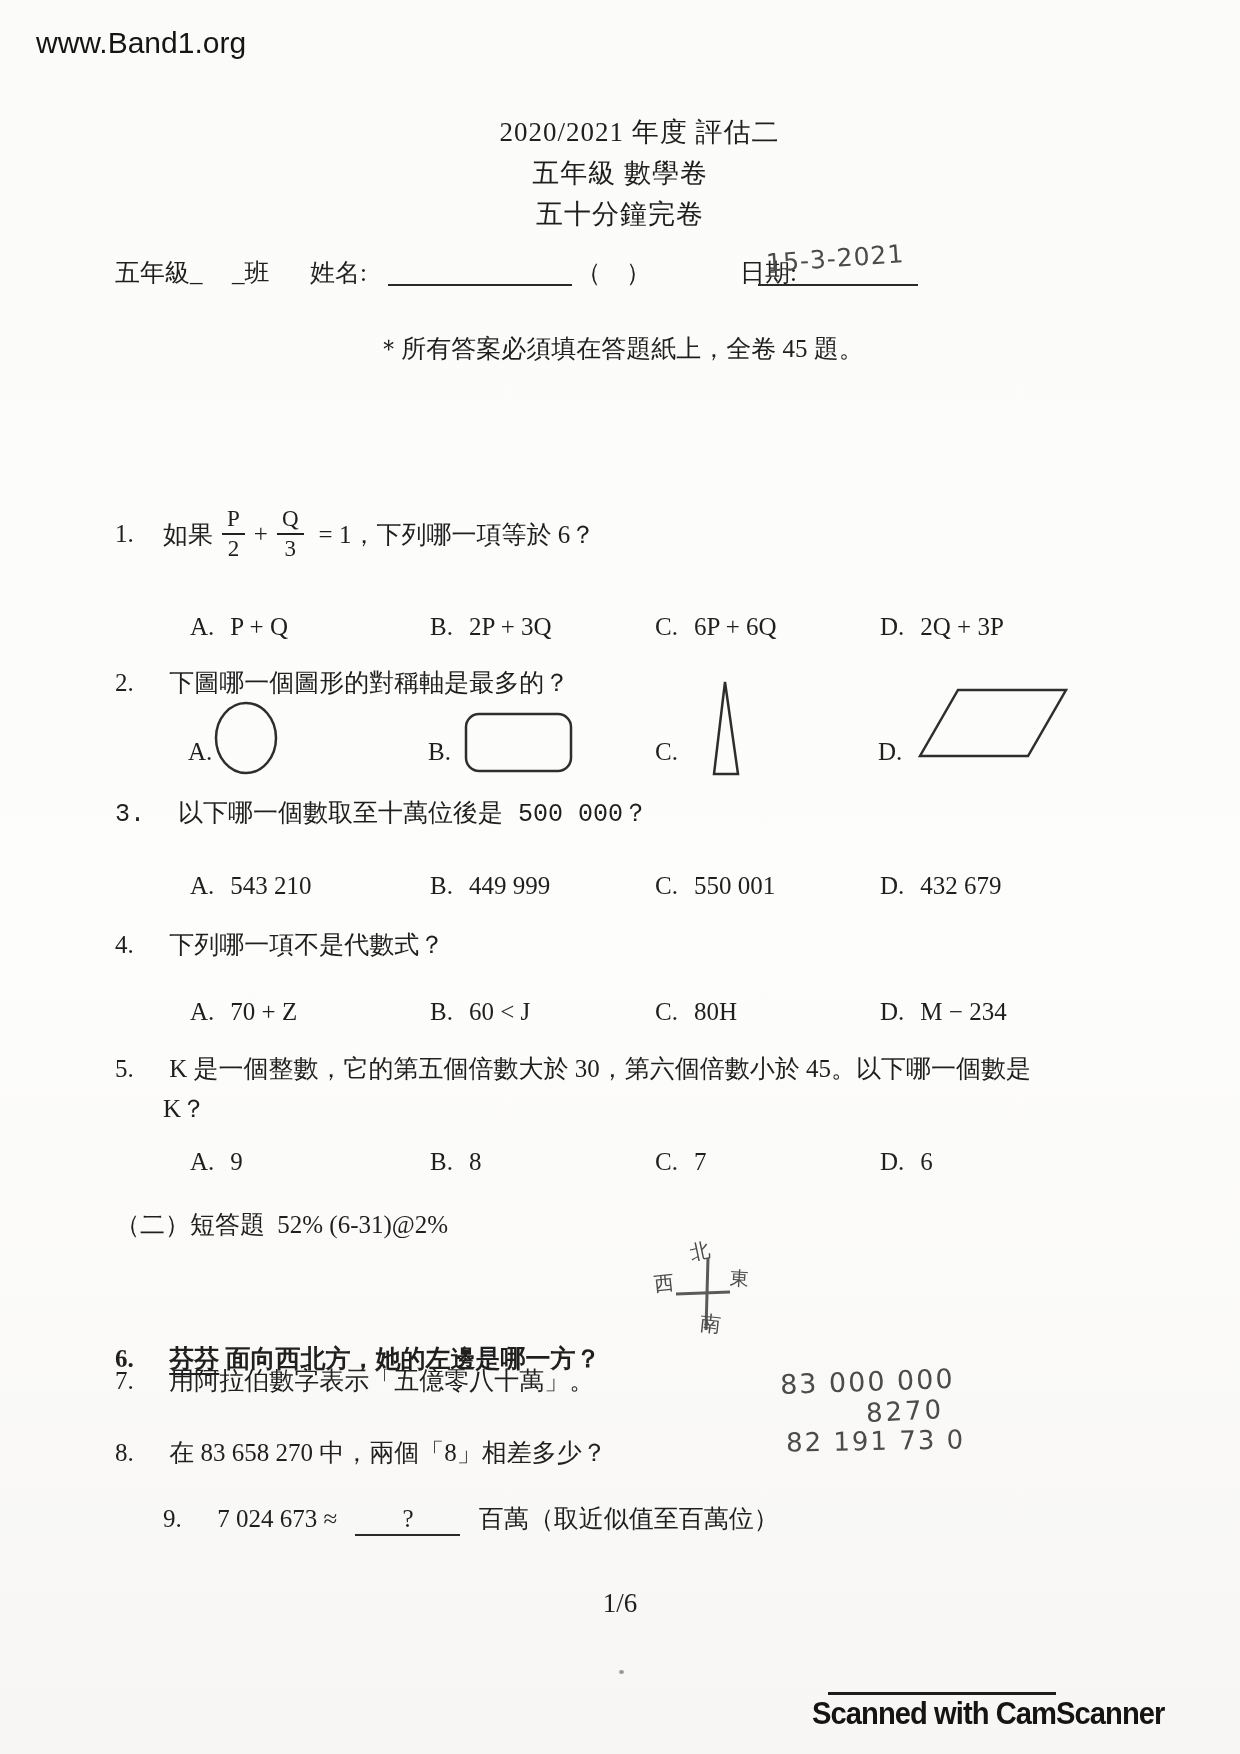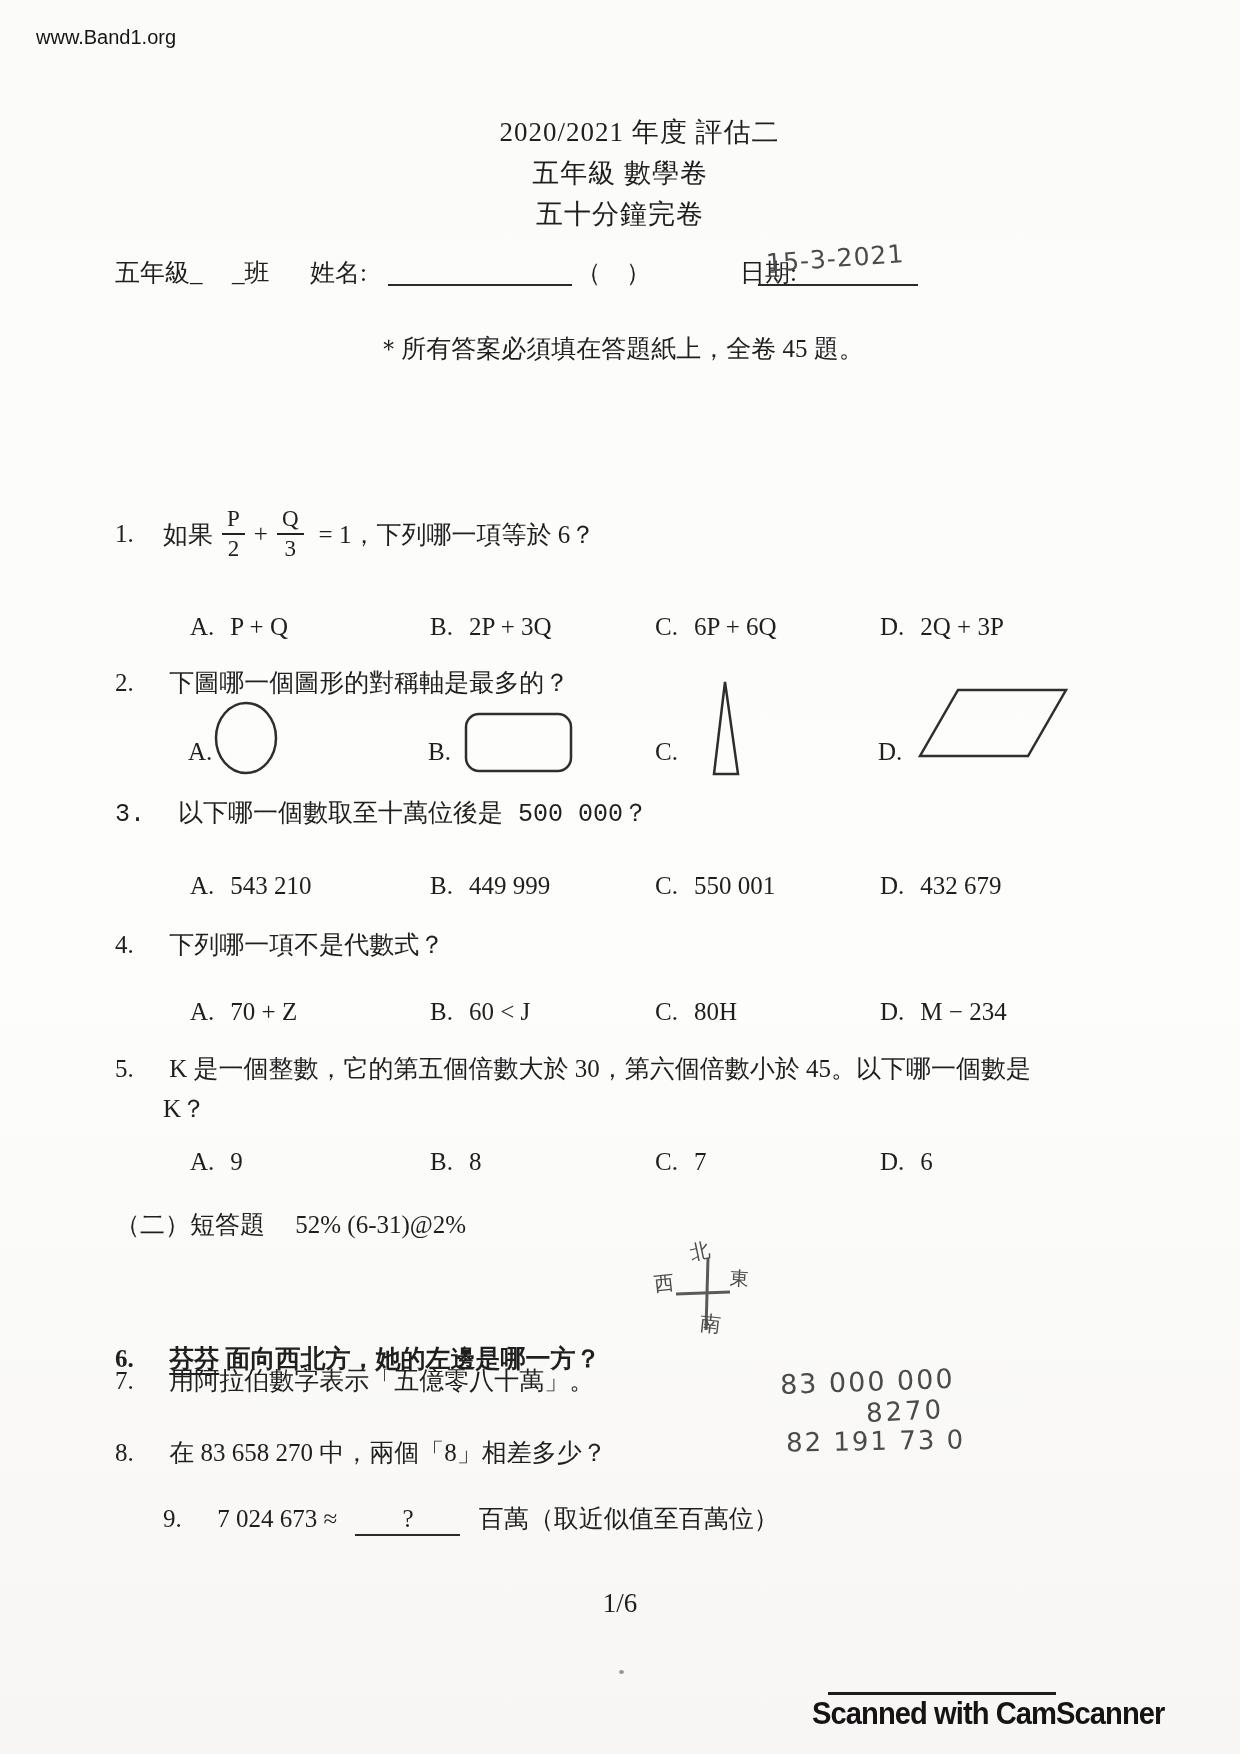--- a/index.html
+++ b/index.html
@@ -30,21 +30,21 @@
   .shape{stroke:#2e2e2e;fill:none;stroke-width:2.5;}
   .cam{font-family:"Liberation Sans","DejaVu Sans",sans-serif;font-weight:bold;font-size:31px;letter-spacing:-1px;color:#141414;transform:scaleX(.94);transform-origin:left;}
   .camline{position:absolute;background:#1c1c1c;height:3px;}
   .dot{position:absolute;width:5px;height:4px;border-radius:50%;background:#9a9a9a;}
 </style>
 </head>
 <body>
 
 <div class="page">
 
-  <div class="abs sans" style="left:36px;top:26px;font-size:20px;color:#151515;">www.Band1.org</div>
+  <div class="abs sans" style="left:36px;top:26px;font-size:30px;color:#151515;">www.Band1.org</div>
 
   <div class="abs center t1" style="top:114px;margin-left:39px;">2020/2021 年度 評估二</div>
   <div class="abs center t1" style="top:155px;">五年級 數學卷</div>
   <div class="abs center t1" style="top:196px;">五十分鐘完卷</div>
 
   <div class="abs qtext" style="left:115px;top:256px;">五年級_</div>
   <div class="abs qtext" style="left:232px;top:256px;">_班</div>
   <div class="abs qtext" style="left:310px;top:256px;">姓名:</div>
   <div class="abs uline" style="left:388px;top:284px;width:184px;"></div>
   <div class="abs qtext" style="left:576px;top:256px;">（</div>
@@ -127,21 +127,21 @@
   <div class="abs qtext" style="left:163px;top:1092px;">K？</div>
   <div class="optrow" style="top:1148px;">
     <span class="opt oA"><span class="lab">A.</span><span>9</span></span>
     <span class="opt oB"><span class="lab">B.</span><span>8</span></span>
     <span class="opt oC"><span class="lab">C.</span><span>7</span></span>
     <span class="opt oD"><span class="lab">D.</span><span>6</span></span>
   </div>
 
   <div class="abs qtext" style="left:115px;top:1208px;">
     <span>（二）短答題</span>
-    <span style="margin-left:24px;">52% (6-31)@2%</span>
+    <span style="margin-left:6px;">52% (6-31)@2%</span>
   </div>
 
   <div class="qwrap" style="top:1342px;font-weight:bold;">
     <span class="qno">6.</span>
     <span class="uname">芬芬</span>
     <span>面向西北方，她的左邊是哪一方？</span>
   </div>
 
   <div class="abs" style="left:638px;top:1246px;width:120px;height:104px;">
     <svg class="abs" style="left:0;top:0;" width="120" height="104">

